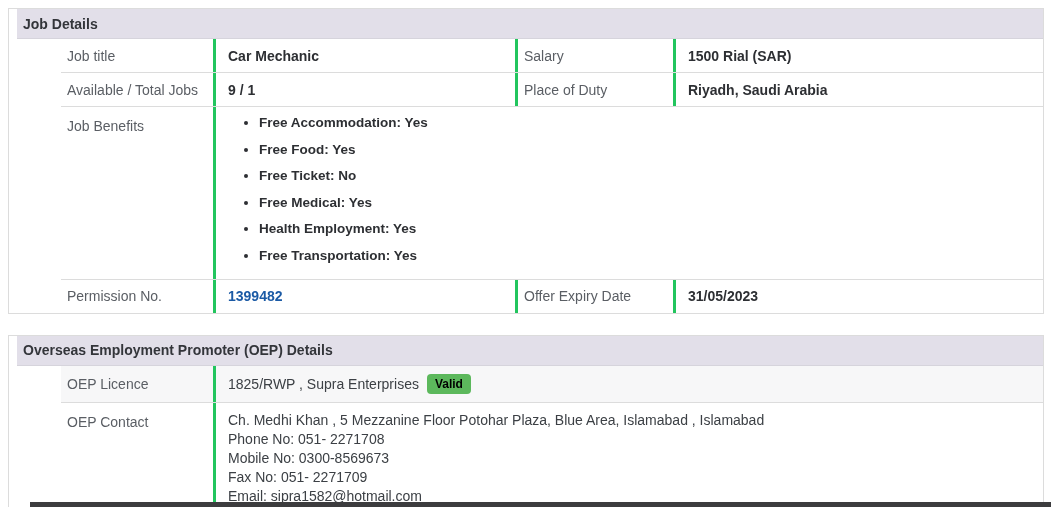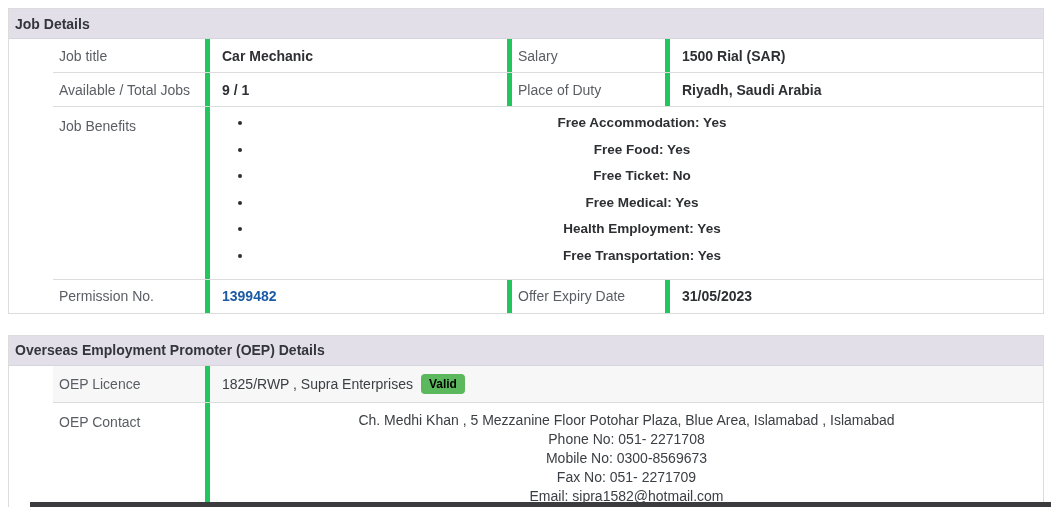--- a/index.html
+++ b/index.html
@@ -11,20 +11,21 @@
     font-size:14px;
     color:#3c4045;
     overflow:hidden;
   }
   .content { position:absolute; top:8px; left:8px; width:1036px; }
 
   .panel {
     border:1px solid #dcdcdc;
     background:#ffffff;
     width:100%;
+    padding-left:8px;
   }
   .panel-header {
     background:#e2dfe9;
     border-bottom:1px solid #d6d4dc;
     font-weight:bold;
     color:#33353a;
     padding:7px 6px 7px 6px;
     height:30px;
     display:flex;
     align-items:center;
@@ -35,21 +36,21 @@
     margin-left:44px;
   }
   .row.two-col { grid-template-columns:152px 1fr; }
   .row + .row { border-top:1px solid #dcdcdc; }
   .cell {
     display:flex;
     align-items:center;
     padding:8px 12px;
     min-height:33px;
   }
-  .cell + .cell { border-left:5px solid #22c55e;text-align:center; }
+  .cell + .cell { border-left:3px solid #22c55e; }
   .lbl { color:#5a5e64; padding-left:6px; }
   .val { font-weight:bold; color:#2d2f33; }
   .top-align { align-items:flex-start; padding-top:11px;text-align:center; }
 
   .benefits-cell { padding:9px 12px 16px 28px; display:block; }
   .benefits-list { list-style:disc; padding-left:15px; }
   .benefits-list li {
     font-weight:bold;
     color:#2d2f33;
     font-size:13.5px;

